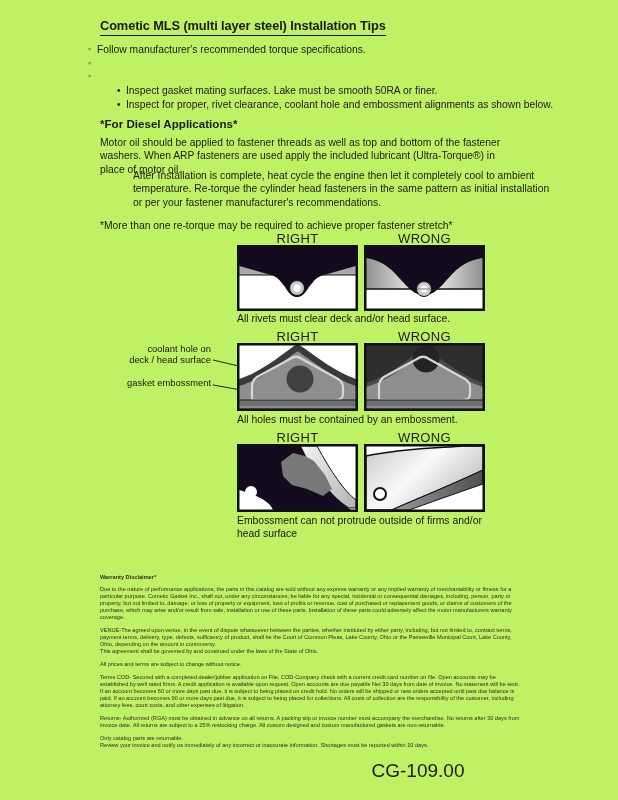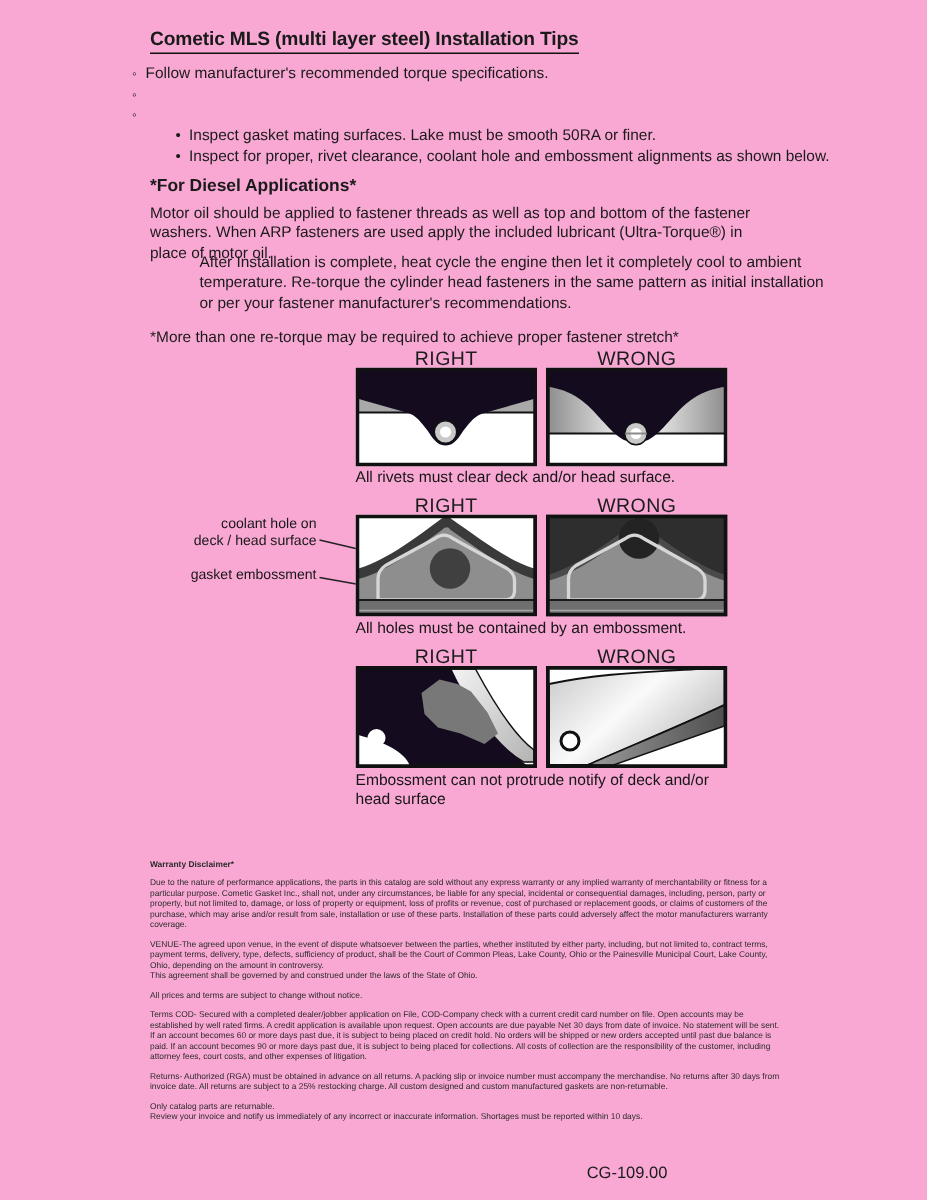--- a/index.html
+++ b/index.html
@@ -1,17 +1,17 @@
 <!DOCTYPE html>
 <html><head>
 <meta charset="utf-8">
 <style>
   html,body{margin:0;padding:0;background:#e8e8e8;}
   .page{
-    position:relative;width:618px;height:800px;background:#f9a8d4;
+    position:relative;width:618px;height:800px;background:#bef264;
     font-family:"Liberation Sans", sans-serif;color:#1a1a1a;overflow:hidden;
     margin:0 auto;
   }
   .abs{position:absolute;}
   .title{
     left:100px;top:18px;font-size:12.8px;font-weight:bold;letter-spacing:-0.1px;
     border-bottom:1.6px solid #111;padding-bottom:2px;
   }
   .bullets{left:88px;top:43px;font-size:10.3px;line-height:13.7px;width:470px;}
   .bullet-row{display:flex;}
@@ -24,21 +24,21 @@
   .p2{top:169px;margin-left:33px;}
   .note{top:219px;}
   .dg-label{font-size:13px;letter-spacing:0.3px;color:#1c1c1c;width:121px;text-align:center;}
   .caption{font-size:10.4px;line-height:12.5px;color:#161616;}
   .dbox{width:121px;}
   .dbox svg{display:block;}
   .annot{width:116px;text-align:right;font-size:9.4px;line-height:10.8px;color:#161616;white-space:pre-line;}
   .warranty{left:100px;top:574px;width:420px;font-size:5.6px;line-height:7px;color:#2b2b2b;}
   .warranty .w-head{font-weight:bold;margin:0 0 5px 0;}
   .warranty p{margin:0 0 6px 0;white-space:pre-line;}
-  .page-num{left:358px;top:776px;width:120px;text-align:center;font-size:11px;color:#1c1c1c;}
+  .page-num{left:358px;top:760px;width:120px;text-align:center;font-size:19px;color:#1c1c1c;}
 </style>
 </head>
 <body>
 
 <div class="page">
 
   <div class="abs title">Cometic MLS (multi layer steel) Installation Tips</div>
 
   <div class="abs bullets">
     <div class="bullet-row">
@@ -183,21 +183,21 @@
         </linearGradient>
       </defs>
       <rect x="0" y="0" width="121" height="68" fill="#ffffff"></rect>
       <path d="M2,12 C40,4 75,4 100,2 L119,2 L119,26 C85,42 50,56 28,66 L2,66 Z" fill="url(#g3)" stroke="#111" stroke-width="1.3"></path>
       <path d="M28,66 C50,56 85,42 119,26 L119,40 C90,50 62,60 45,66 Z" fill="url(#g4)" stroke="#111" stroke-width="1"></path>
       <circle cx="16" cy="50" r="6" fill="#ffffff" stroke="#111" stroke-width="2"></circle>
       <rect x="1.25" y="1.25" width="118.5" height="65.5" fill="none" stroke="#111" stroke-width="2.5"></rect>
     </svg>
   </div>
 
-  <div class="abs caption" style="left:237px;top:515px;width:250px;">Embossment can not protrude notify of deck and/or head surface</div>
+  <div class="abs caption" style="left:237px;top:515px;width:250px;">Embossment can not protrude outside of firms and/or head surface</div>
 
   <div class="abs warranty">
     <p class="w-head">Warranty Disclaimer*</p>
     <p>Due to the nature of performance applications, the parts in this catalog are sold without any express warranty or any implied warranty of merchantability or fitness for a particular purpose.  Cometic Gasket Inc., shall not, under any circumstances, be liable for any special, incidental or consequential damages, including, person, party or property, but not limited to, damage, or loss of property or equipment, loss of profits or revenue, cost of purchased or replacement goods, or claims of customers of the purchase, which may arise and/or result from sale, installation or use of these parts.  Installation of these parts could adversely affect the motor manufacturers warranty coverage.</p>
     <p>VENUE-The agreed upon venue, in the event of dispute whatsoever between the parties, whether instituted by either party, including, but not limited to, contract terms, payment terms, delivery, type, defects, sufficiency of product, shall be the Court of Common Pleas, Lake County, Ohio or the Painesville Municipal Court, Lake County, Ohio, depending on the amount in controversy.
 This agreement shall be governed by and construed under the laws of the State of Ohio.</p>
     <p>All prices and terms are subject to change without notice.</p>
     <p>Terms COD- Secured with a completed dealer/jobber application on File, COD-Company check with a current credit card number on file.  Open accounts may be established by well rated firms.  A credit application is available upon request.  Open accounts are due payable Net 30 days from date of invoice.  No statement will be sent.  If an account becomes 60 or more days past due, it is subject to being placed on credit hold.  No orders will be shipped or new orders accepted until past due balance is paid.  If an account becomes 90 or more days past due, it is subject to being placed for collections.  All costs of collection are the responsibility of the customer, including attorney fees, court costs, and other expenses of litigation.</p>
     <p>Returns- Authorized (RGA) must be obtained in advance on all returns.  A packing slip or invoice number must accompany the merchandise.  No returns after 30 days from invoice date.  All returns are subject to a 25% restocking charge.  All custom designed and custom manufactured gaskets are non-returnable.</p>
     <p>Only catalog parts are returnable.

